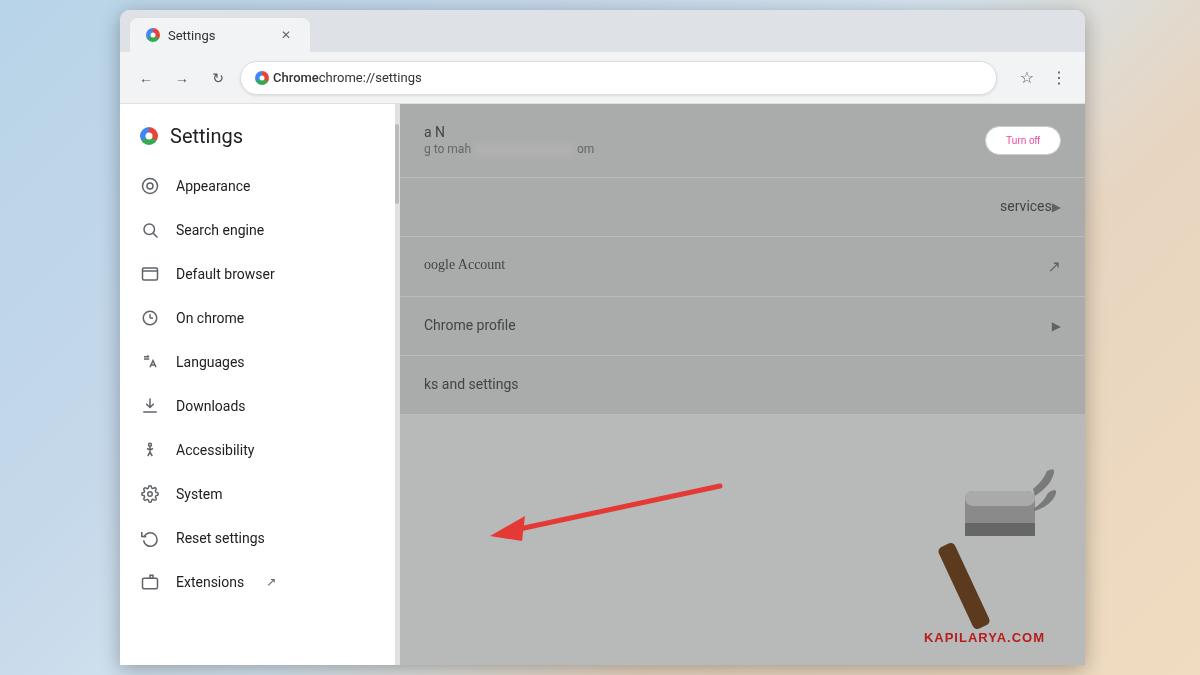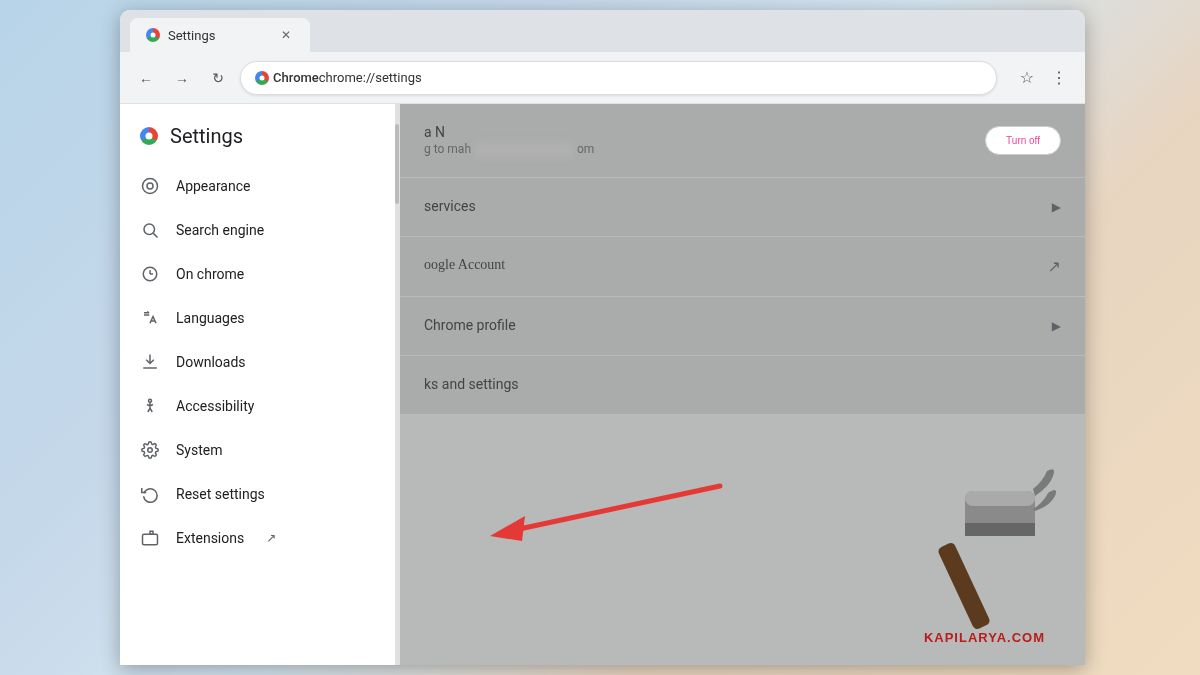--- a/index.html
+++ b/index.html
@@ -381,20 +381,29 @@
       <div class="nav-item">
         <div class="nav-icon">
           <svg width="18" height="18" viewBox="0 0 24 24" fill="none" stroke="#5f6368" stroke-width="2">
             <circle cx="11" cy="11" r="7"></circle>
             <line x1="16.5" y1="16.5" x2="22" y2="22"></line>
           </svg>
         </div>
         <span class="nav-label">Search engine</span>
       </div>
 
+      <div class="nav-item">
+        <div class="nav-icon">
+          <svg width="18" height="18" viewBox="0 0 24 24" fill="none" stroke="#5f6368" stroke-width="2">
+            <rect x="2" y="4" width="20" height="16" rx="2"></rect>
+            <line x1="2" y1="8" x2="22" y2="8"></line>
+          </svg>
+        </div>
+        <span class="nav-label">Default browser</span>
+      </div>
 
       <div class="nav-item">
         <div class="nav-icon">
           <svg width="18" height="18" viewBox="0 0 24 24" fill="none" stroke="#5f6368" stroke-width="2">
             <circle cx="12" cy="12" r="9"></circle>
             <line x1="12" y1="7" x2="12" y2="12"></line>
             <line x1="12" y1="12" x2="16" y2="12"></line>
           </svg>
         </div>
         <span class="nav-label">On chrome</span>
@@ -469,21 +478,21 @@
     <div class="main-panel">
 
       <div class="content-row" style="position:relative; min-height:72px;">
         <div class="content-row-text">
           <div class="row-title">a N</div>
           <div class="row-sub">g to mah <span style="display:inline-block;background:rgba(180,180,180,0.7);width:100px;height:14px;border-radius:3px;vertical-align:middle;filter:blur(4px);"></span> om</div>
         </div>
         <button class="turn-off-btn">Turn off</button>
       </div>
 
-      <div class="content-row" style="cursor:pointer;">
+      <div class="content-row" style="cursor:pointer;text-align:right;">
         <div class="content-row-text">
           <div class="row-title">services</div>
         </div>
         <span class="arrow-icon">▶</span>
       </div>
 
       <div class="content-row" style="cursor:pointer;font-family:Liberation Serif, serif;">
         <div class="content-row-text">
           <div class="row-title">oogle Account</div>
         </div>

